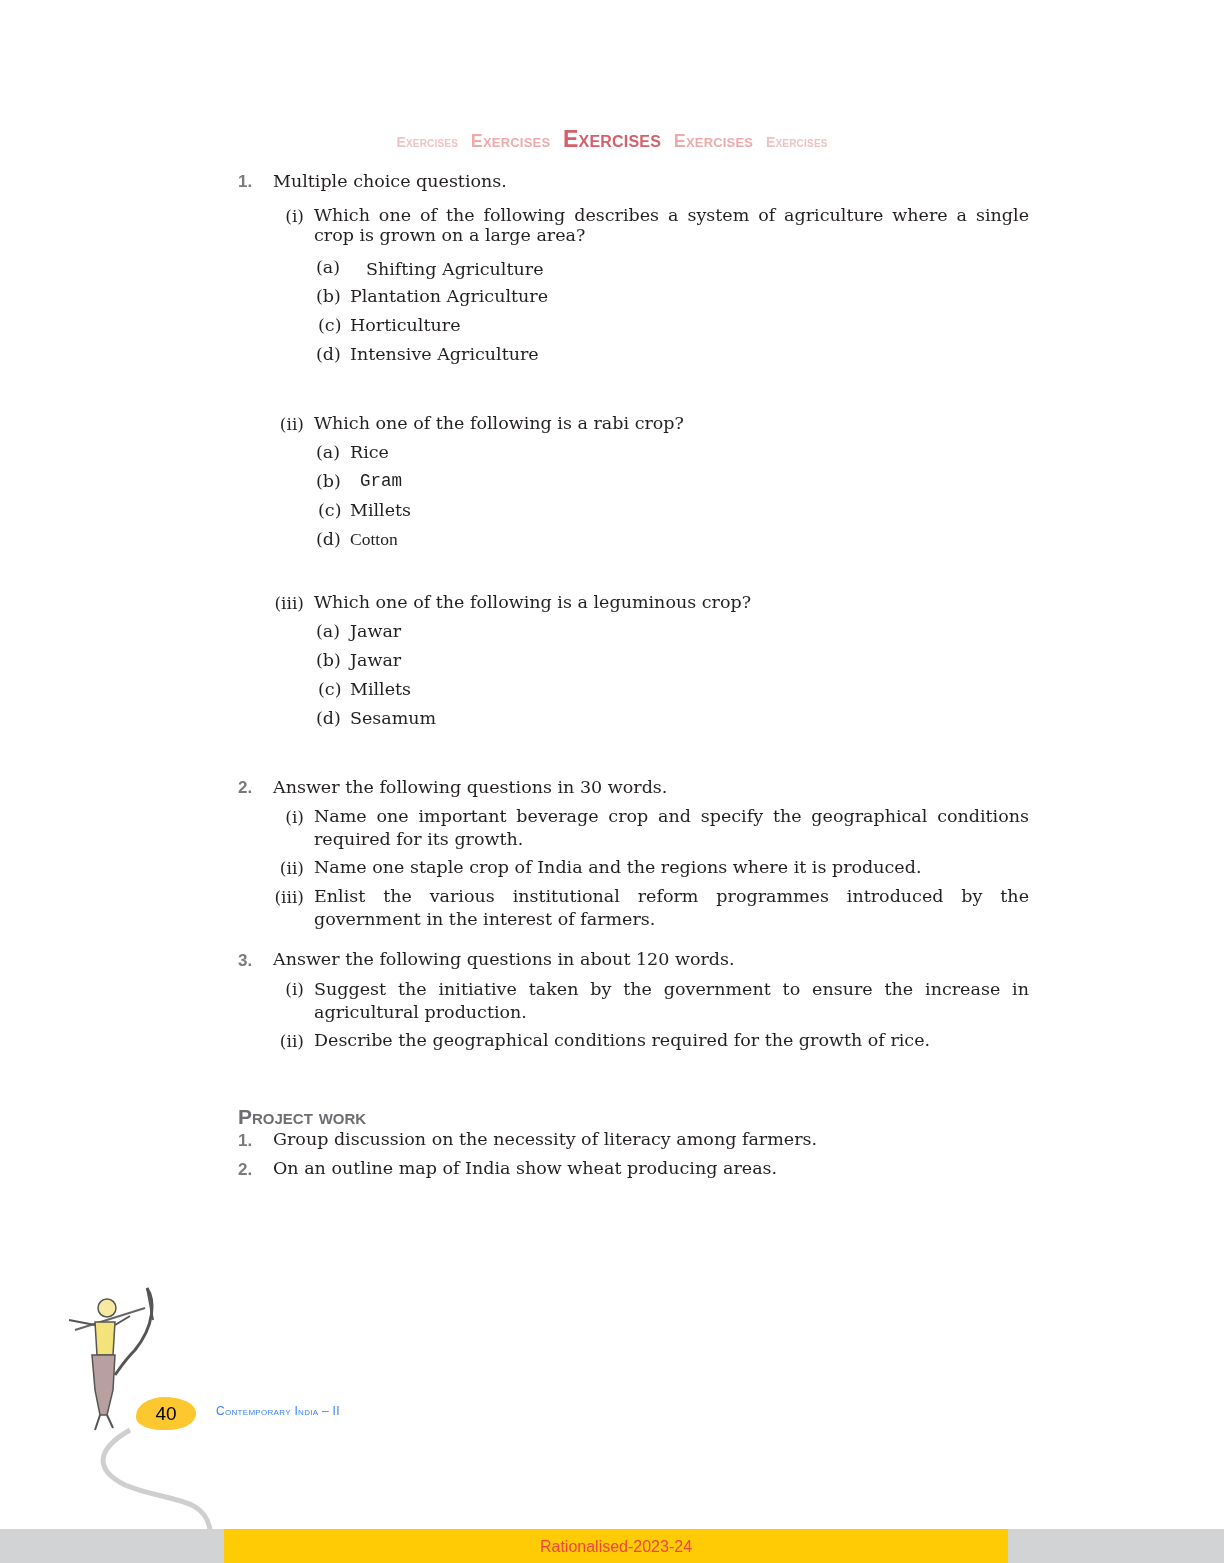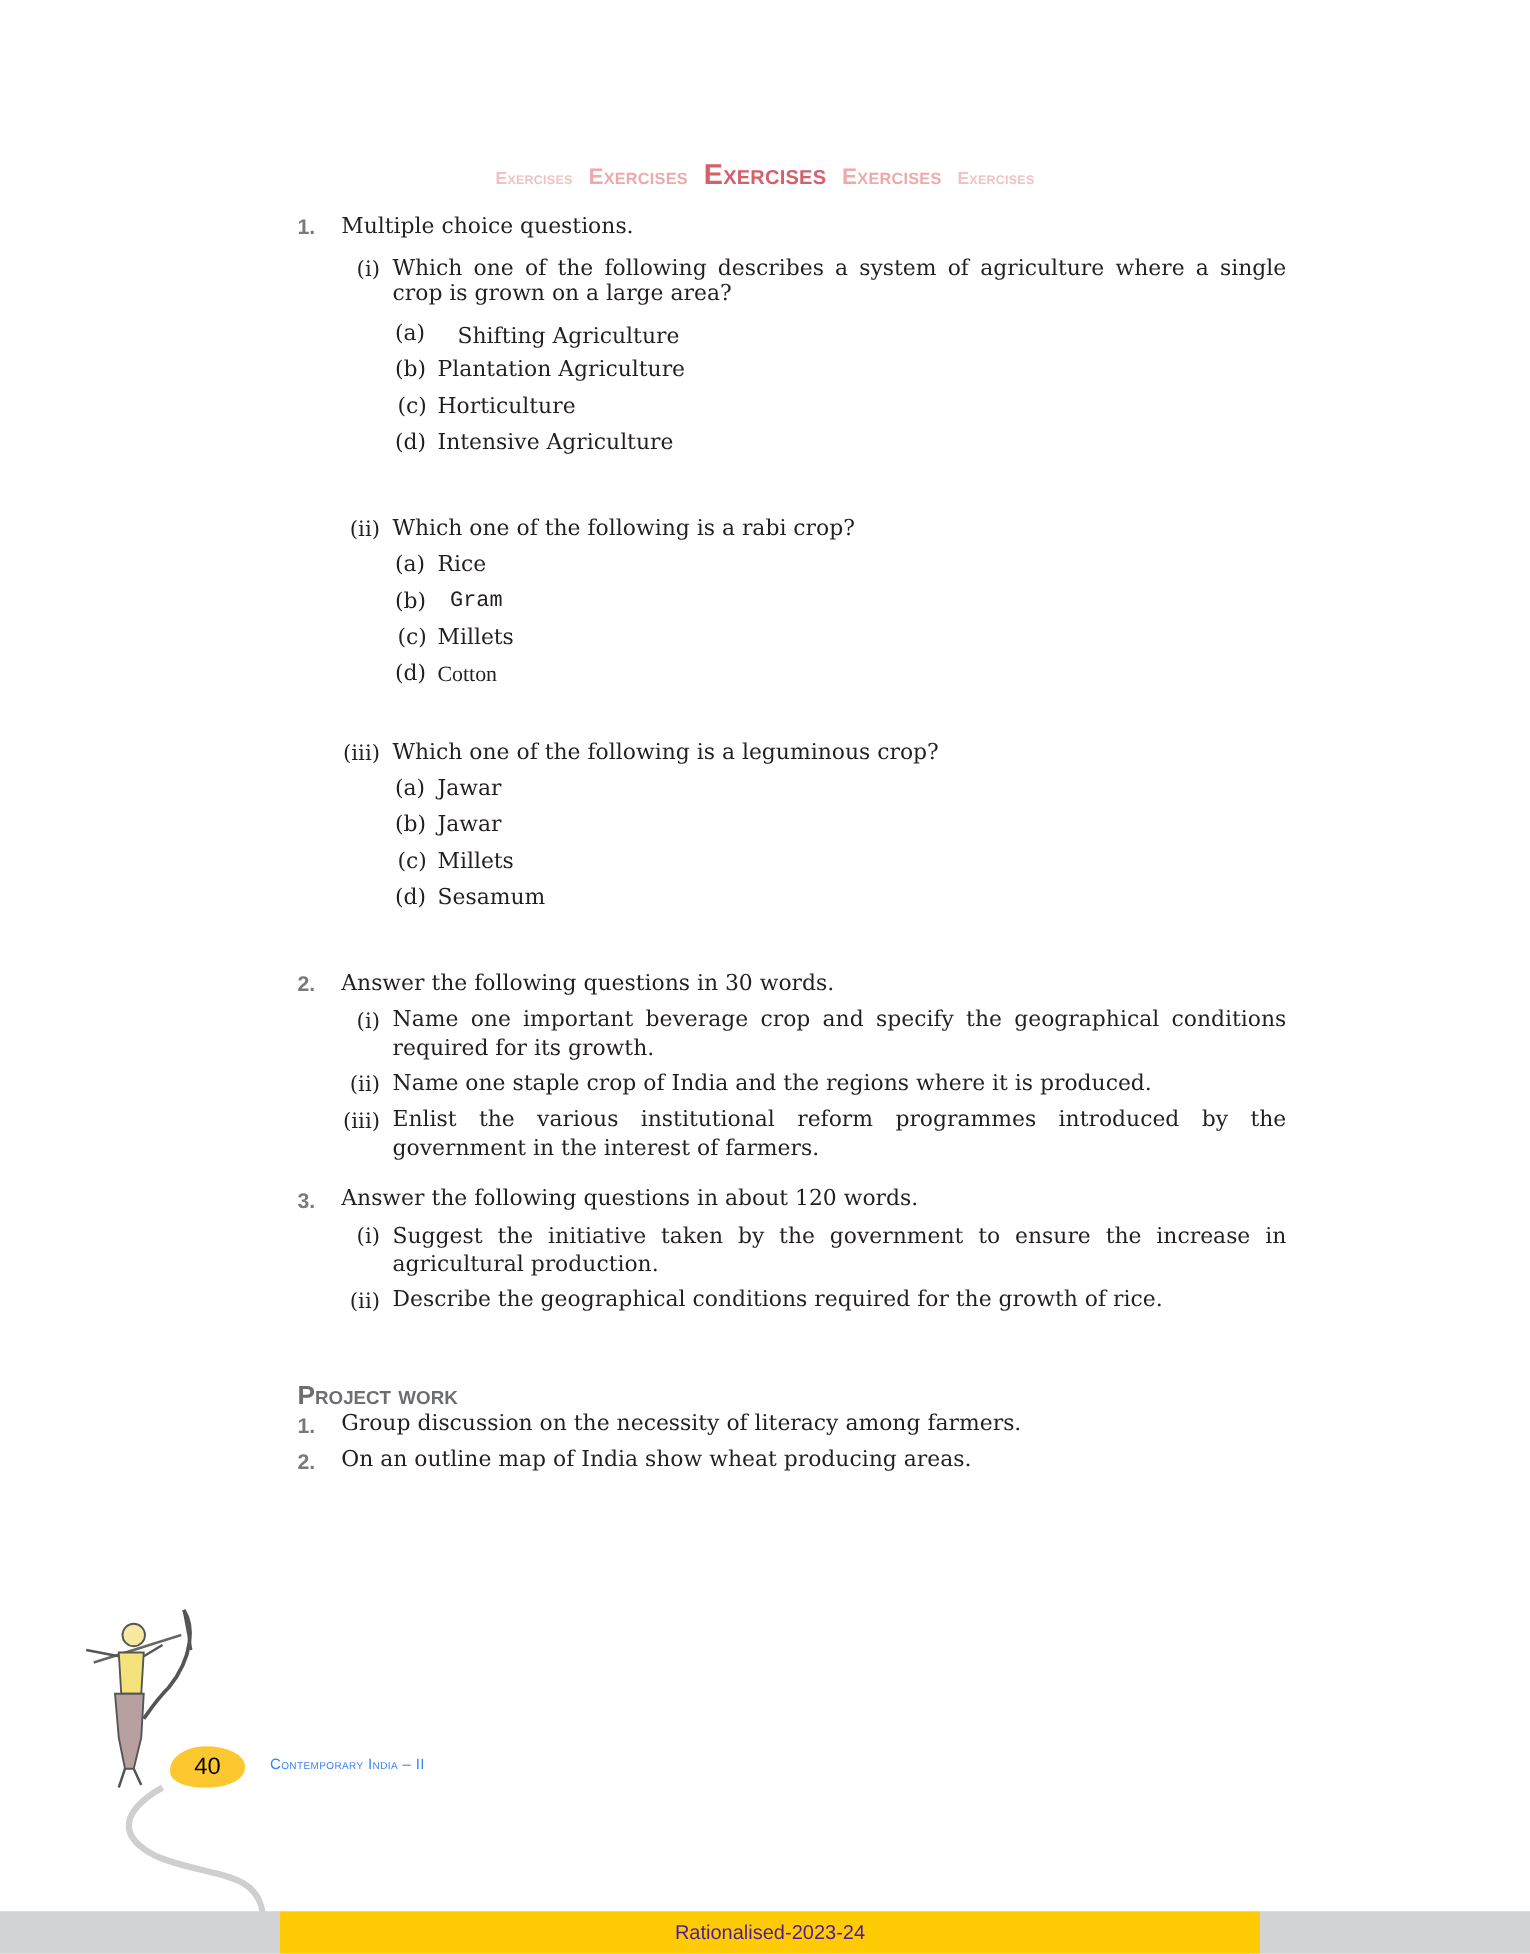--- a/index.html
+++ b/index.html
@@ -16,21 +16,21 @@
   .num{font-family:"Liberation Sans","DejaVu Sans",sans-serif;font-weight:bold;color:#7a7a7a;font-size:17px;}
   .rn{position:absolute;text-align:right;width:40px;font-size:17px;}
   .opt{font-size:17.5px;}
   .heading{font-family:"Liberation Sans","DejaVu Sans",sans-serif;font-weight:bold;
            font-variant:small-caps;color:#6d6e71;font-size:21px;margin-top:15px;}
   .justify{text-align:justify;text-align-last:left;white-space:normal;}
   .footer-gray-l{position:absolute;left:0;top:1529px;width:224px;height:34px;background:#d1d3d4;}
   .footer-yellow{position:absolute;left:224px;top:1529px;width:784px;height:34px;background:#ffcb05;}
   .footer-gray-r{position:absolute;left:1008px;top:1529px;width:216px;height:34px;background:#d1d3d4;}
   .footer-text{position:absolute;left:224px;top:1538px;width:784px;text-align:center;
-               font-family:"Liberation Sans","DejaVu Sans",sans-serif;font-size:16px;color:#4c1d95;}
+               font-family:"Liberation Sans","DejaVu Sans",sans-serif;font-size:16px;color:#ef4444;}
   .page-blob{position:absolute;left:136px;top:1397px;width:60px;height:33px;background:#fdc72f;
              border-radius:50% 55% 50% 45%/60% 50% 50% 40%;}
   .page-num{position:absolute;left:136px;top:1403px;width:60px;text-align:center;
             font-family:"Liberation Sans","DejaVu Sans",sans-serif;font-size:19px;color:#000000;}
   .book-title{position:absolute;left:216px;top:1404px;font-family:"Liberation Sans","DejaVu Sans",sans-serif;
               font-variant:small-caps;font-size:12px;color:#3b82f6;letter-spacing:0.3px;}
 </style>
 </head>
 <body>
 

